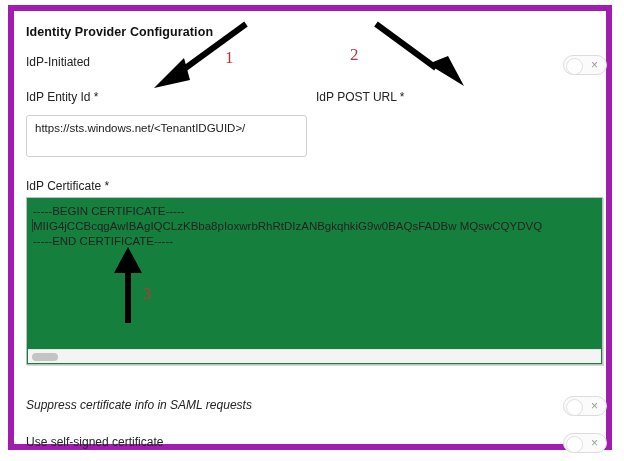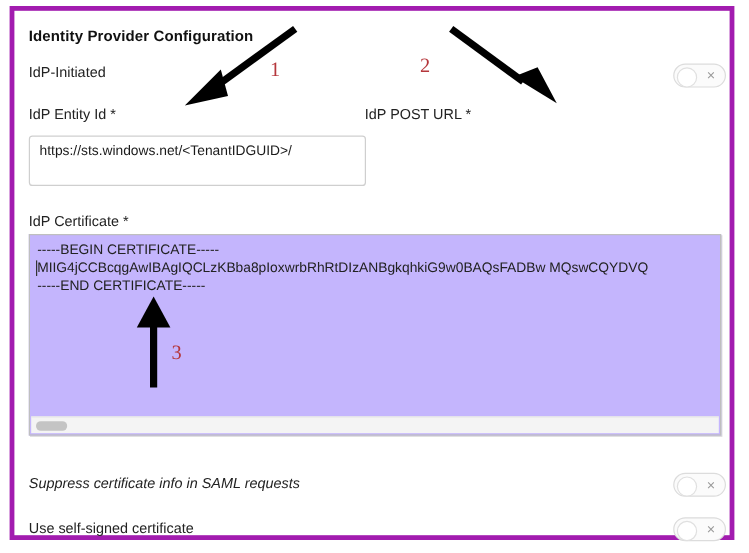--- a/index.html
+++ b/index.html
@@ -9,35 +9,35 @@
     font-family:"Liberation Sans",sans-serif;
     color:#1a1a1a;
     overflow:hidden;
     position:relative;
   }
   .card{
     position:absolute;
     left:8px;top:5px;
     width:604px;height:445px;
     background:#ffffff;
-    border:4px solid #a21caf;
+    border:6px solid #a21caf;
     box-sizing:border-box;
   }
   .section-title{
     position:absolute;left:12px;top:14px;
     font-size:12.5px;font-weight:bold;color:#111;
     letter-spacing:.1px;
   }
   .row-label{
     position:absolute;
     font-size:12px;color:#222;
   }
   .idp-initiated{left:12px;top:44px;}
   .lbl-entity{left:12px;top:79px;}
-  .lbl-post{left:292px;top:79px;}
+  .lbl-post{left:302px;top:79px;}
   .lbl-cert{left:12px;top:168px;}
 
   .text-field{
     position:absolute;
     box-sizing:border-box;
     height:42px;
     border:1px solid #cfcfcf;
     border-radius:3px;
     background:#fff;
     font-family:"Liberation Sans",sans-serif;
@@ -50,21 +50,21 @@
   }
   #field-entity{left:12px;top:104px;width:281px;}
   #field-post{left:302px;top:104px;width:287px;}
 
   .cert-box{
     position:absolute;
     left:12px;top:186px;
     width:577px;height:168px;
     box-sizing:border-box;
     border:1px solid #bfbfbf;
-    background:#c4b5fd;
+    background:#15803d;
     box-shadow:1px 1px 0 #d9d9d9;
   }
   .cert-text{
     position:absolute;
     left:6px;top:6px;right:6px;
     font-size:11.5px;
     line-height:15px;
     color:#222;
     white-space:nowrap;
     overflow:hidden;

